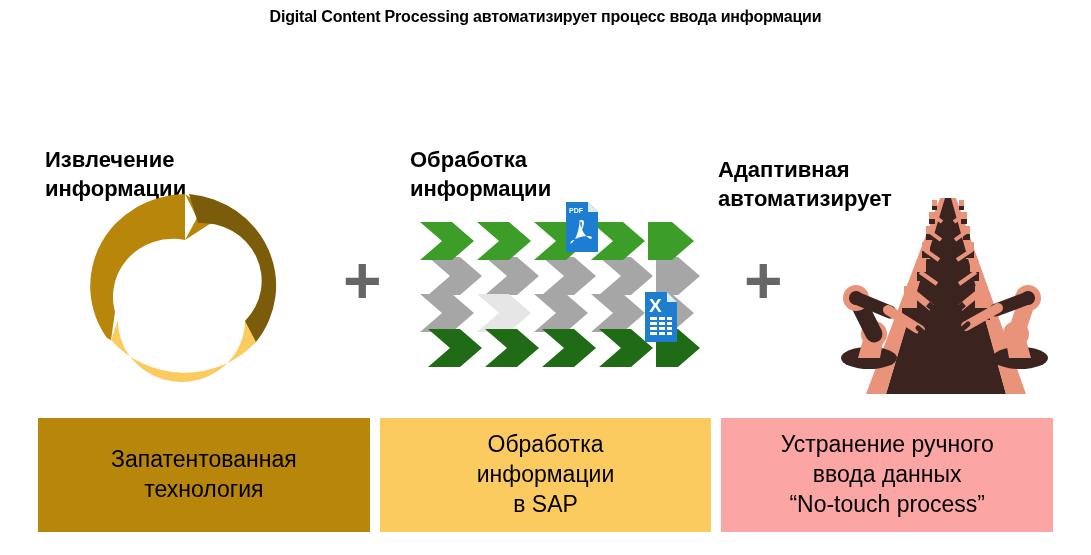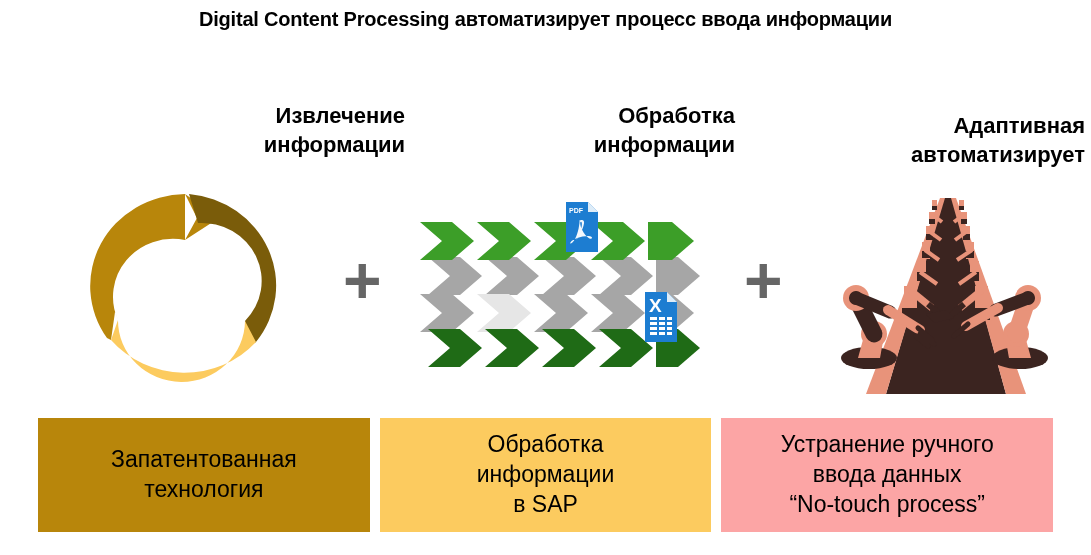--- a/index.html
+++ b/index.html
@@ -16,39 +16,40 @@
     color: #000000;
   }
 
   
   #slide-title {
     position: absolute;
     left: 0;
     top: 8px;
     width: 1091px;
     text-align: center;
-    font-size: 20px;
+    font-size: 16px;
     font-weight: bold;
     letter-spacing: -0.2px;
     color: #000000;
     white-space: nowrap;
   }
 
   
   .col-heading {
     position: absolute;
-    text-align: right;
+    text-align: left;
     font-size: 22px;
     font-weight: bold;
     line-height: 1.32;
     color: #000000;
+    margin-top: 44px;
   }
   #heading-extraction { left: 45px;  top: 101px; width: 360px; }
   #heading-processing { left: 410px; top: 101px; width: 325px; }
-  #heading-automation { left: 755px; top: 111px; width: 330px; }
+  #heading-automation { left: 718px; top: 111px; width: 330px; }
 
   
   .plus-sign {
     position: absolute;
     color: #666666;
     font-size: 66px;
     font-weight: bold;
     line-height: 1;
     font-family: "Liberation Sans", sans-serif;
   }

